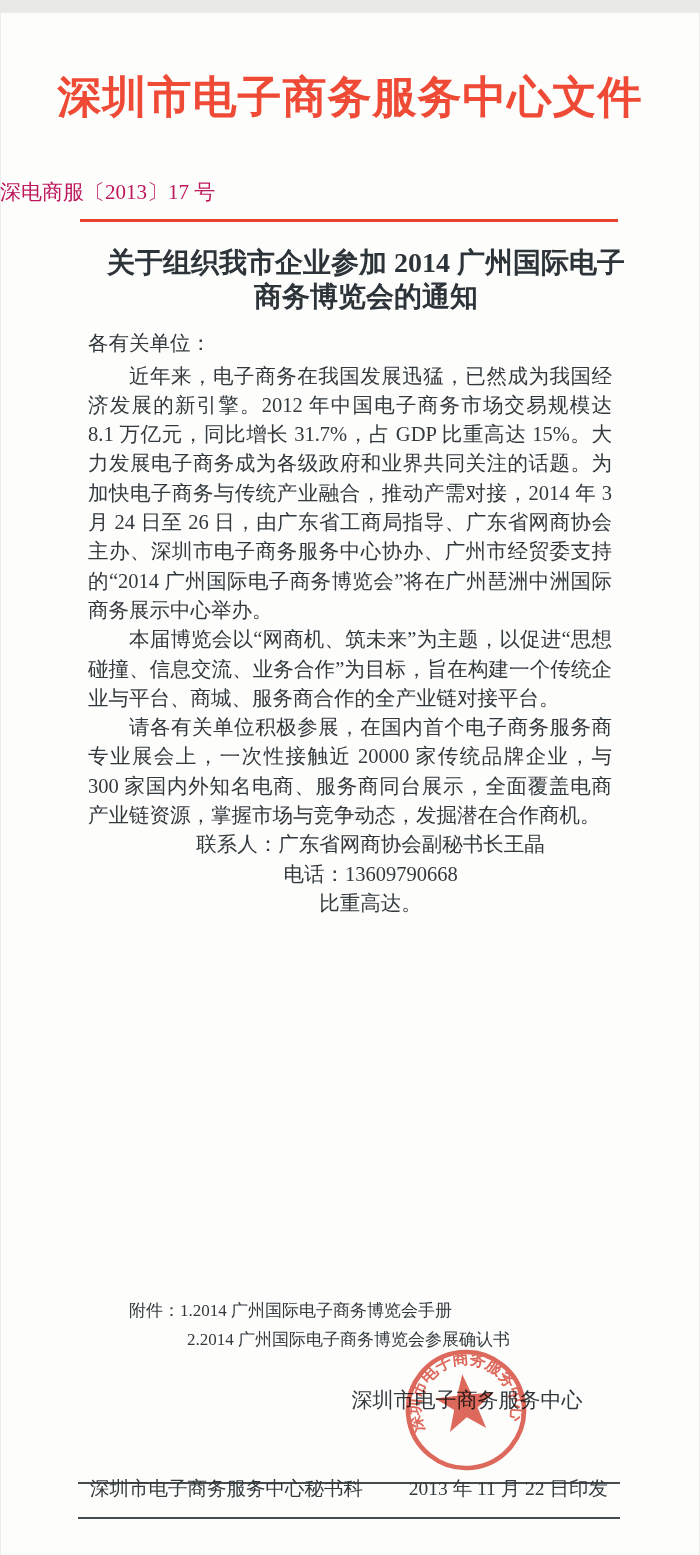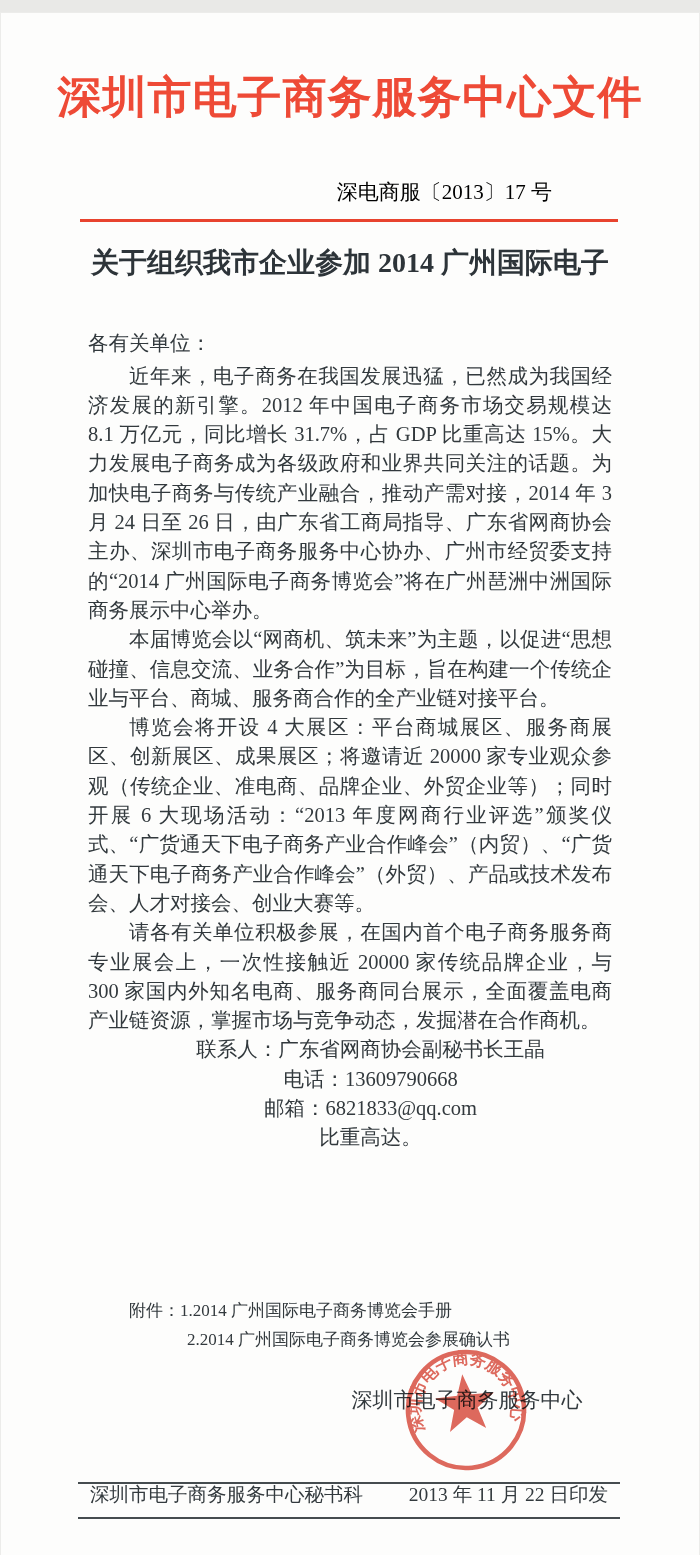--- a/index.html
+++ b/index.html
@@ -16,30 +16,30 @@
   .header-title{
     position:absolute;top:56px;left:0;width:700px;
     text-align:center;
     font-size:44px;font-weight:700;
     letter-spacing:1px;
     color:#ee4a36;
     white-space:nowrap;
   }
   .doc-number{
     position:absolute;top:166px;left:0;width:552px;
-    text-align:right;
+    text-align:left;
     font-size:21px;
-    color:#000000;
+    color:#be185d;
   }
   .red-rule{
     position:absolute;left:80px;top:207px;width:538px;height:3px;
     background:#e8432e;
   }
   .doc-title{
-    position:absolute;top:234px;left:60px;width:580px;
+    position:absolute;top:234px;left:76px;width:580px;
     text-align:center;
     font-size:28px;font-weight:700;line-height:34px;
     color:#2d3439;
   }
   .body-block{
     position:absolute;left:88px;top:317px;width:524px;
     font-size:20.5px;line-height:29.3px;
     text-align:justify;
     color:#32393d;
   }
@@ -64,50 +64,49 @@
     position:absolute;left:391px;top:1323px;
     opacity:.82;
     mix-blend-mode:multiply;
     transform:rotate(-6deg);
   }
   .footer{
     position:absolute;left:78px;top:1470px;width:542px;height:37px;
     box-sizing:border-box;
     border-top:2px solid #454c4f;
     border-bottom:2px solid #454c4f;
-    display:flex;justify-content:space-between;align-items:center;
+    display:flex;justify-content:space-between;align-items:flex-end;
     font-size:19.5px;color:#333a3e;
     padding:2px 12px 15px 12px;
   }
   .footer span{white-space:nowrap;}
 </style>
 </head>
 <body>
 
 <div class="page">
 
   <div class="header-title">深圳市电子商务服务中心文件</div>
 
   <div class="doc-number">深电商服〔2013〕17 号</div>
 
   <div class="red-rule"></div>
 
   <div class="doc-title">
     <div>关于组织我市企业参加 2014 广州国际电子</div>
+    <div>商务博览会的通知</div>
   </div>
 
   <div class="body-block">
     <div class="salutation">各有关单位：</div>
     <p>近年来，电子商务在我国发展迅猛，已然成为我国经济发展的新引擎。2012 年中国电子商务市场交易规模达 8.1 万亿元，同比增长 31.7%，占 GDP 比重高达 15%。大力发展电子商务成为各级政府和业界共同关注的话题。为加快电子商务与传统产业融合，推动产需对接，2014 年 3 月 24 日至 26 日，由广东省工商局指导、广东省网商协会主办、深圳市电子商务服务中心协办、广州市经贸委支持的“2014 广州国际电子商务博览会”将在广州琶洲中洲国际商务展示中心举办。</p>
     <p>本届博览会以“网商机、筑未来”为主题，以促进“思想碰撞、信息交流、业务合作”为目标，旨在构建一个传统企业与平台、商城、服务商合作的全产业链对接平台。</p>
-    <p>博览会将开设 4 大展区：平台商城展区、服务商展区、创新展区、成果展区；将邀请近 20000 家专业观众参观（传统企业、准电商、品牌企业、外贸企业等）；同时开展 6 大现场活动：“2013 年度网商行业评选”颁奖仪式、“广货通天下电子商务产业合作峰会”（内贸）、“广货通天下电子商务产业合作峰会”（外贸）、产品或技术发布会、人才对接会、创业大赛等。</p>
     <p>请各有关单位积极参展，在国内首个电子商务服务商专业展会上，一次性接触近 20000 家传统品牌企业，与 300 家国内外知名电商、服务商同台展示，全面覆盖电商产业链资源，掌握市场与竞争动态，发掘潜在合作商机。</p>
     <div class="contact-line">联系人：广东省网商协会副秘书长王晶</div>
     <div class="contact-line">电话：13609790668</div>
-    <div class="contact-line">邮箱：6821833@qq.com</div>
     <div class="contact-line">比重高达。</div>
   </div>
 
   <div class="attachments">
     <div class="attach-line-1">
       <span>附件：</span><span>1.2014 广州国际电子商务博览会手册</span>
     </div>
     <div class="attach-line-2">
       <span>2.2014 广州国际电子商务博览会参展确认书</span>
     </div>

